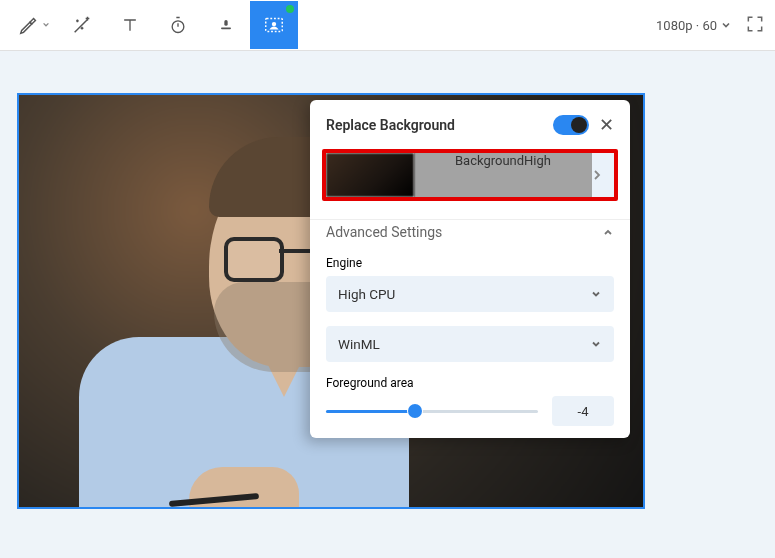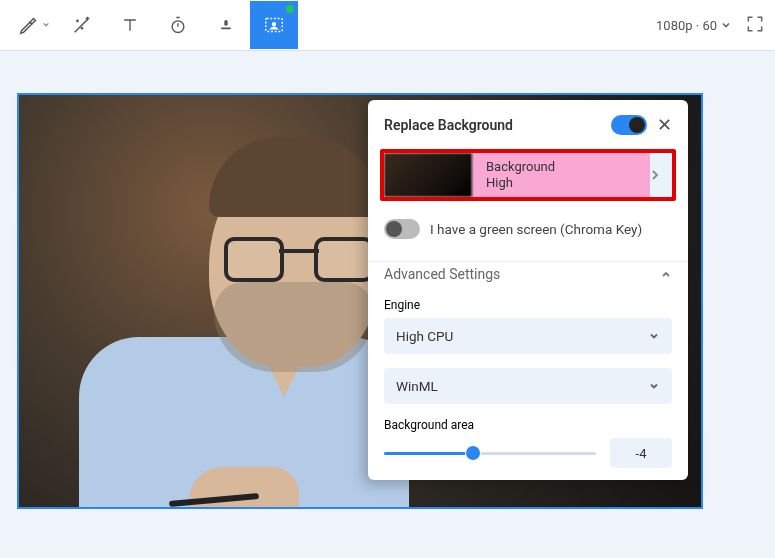--- a/index.html
+++ b/index.html
@@ -42,21 +42,21 @@
 .toolbar-right {
   margin-left:auto;
   display:flex; align-items:center; gap:14px;
   color:#555;
 }
 .res-label { font-size:13px; display:flex; align-items:center; gap:4px; }
 
 .stage {
   position:absolute;
   left:17px; top:93px;
-  width:686px; height:416px;
+  width:628px; height:416px;
   border:2px solid #2a87f1;
   background:#000;
   overflow:hidden;
 }
 .video-bg {
   position:absolute; inset:0;
   background: radial-gradient(circle at 30% 30%, #7b5a3e 0, #4a3d30 30%, #2a2621 60%, #111 100%);
   filter: blur(6px);
   transform: scale(1.1);
 }
@@ -173,21 +173,21 @@
   height:52px;
   margin:0 -4px 18px;
   overflow:hidden;
   cursor:pointer;
 }
 .thumb{
   width:88px;height:100%;
   background:linear-gradient(135deg,#3a2a1e,#1a1410 60%,#000);
   filter:blur(1px);
 }
-.bg-info{flex:1;padding:0 14px;line-height:1.25;background:#f9a8d4;height:100%;display:flex;flex-direction:column;justify-content:center;}
+.bg-info{flex:1;padding:0 14px;line-height:1.25;background:#a3a3a3;height:100%;display:flex;flex-direction:row;justify-content:center;}
 .bg-label{font-size:13px;color:#333;}
 .arrow-r{padding-right:12px;color:#888;background:#eaf2fa;height:100%;display:flex;align-items:center;}
 
 .gs-row{display:flex;align-items:center;gap:10px;margin-bottom:22px;}
 .gs-row .toggle{background:#bbb;}
 .gs-row .toggle .knob{background:#555;}
 .gs-label{font-size:13.5px;color:#444;}
 
 .adv-head{
   display:flex;align-items:center;justify-content:space-between;
@@ -307,26 +307,20 @@
         <div class="bg-label">Background</div>
         <div class="bg-label">High</div>
       </div>
       <div class="arrow-r">
         <svg width="10" height="12" viewBox="0 0 10 12" fill="none" stroke="#888" stroke-width="1.8">
             <path d="M3 2l4 4-4 4"></path>
           </svg>
       </div>
     </div>
 
-    <div class="gs-row">
-      <div class="toggle off">
-          <div class="knob"></div>
-        </div>
-      <div class="gs-label">I have a green screen (Chroma Key)</div>
-    </div>
 
     <div class="adv-head">
       <span>Advanced Settings</span>
       <svg width="12" height="12" viewBox="0 0 12 12" fill="none" stroke="#777" stroke-width="1.8">
           <path d="M3 8l3-3 3 3"></path>
         </svg>
     </div>
 
     <div class="field">
       <div class="field-label">Engine</div>
@@ -341,21 +335,21 @@
     <div class="field">
       <div class="select">
         <span>WinML</span>
         <svg width="12" height="12" viewBox="0 0 12 12" fill="none" stroke="#666" stroke-width="1.8">
             <path d="M3 4.5l3 3 3-3"></path>
           </svg>
       </div>
     </div>
 
     <div class="field" style="margin-bottom:6px">
-      <div class="field-label">Background area</div>
+      <div class="field-label">Foreground area</div>
       <div class="slider-row">
         <div class="slider">
           <div class="track"></div>
           <div class="track-fill" id="fg-fill" style="width: 42%;"></div>
           <div class="thumb-dot" id="fg-thumb" style="left: calc(42% - 7px);"></div>
         </div>
         <div class="sl-val">-4</div>
       </div>
     </div>
   </div>

